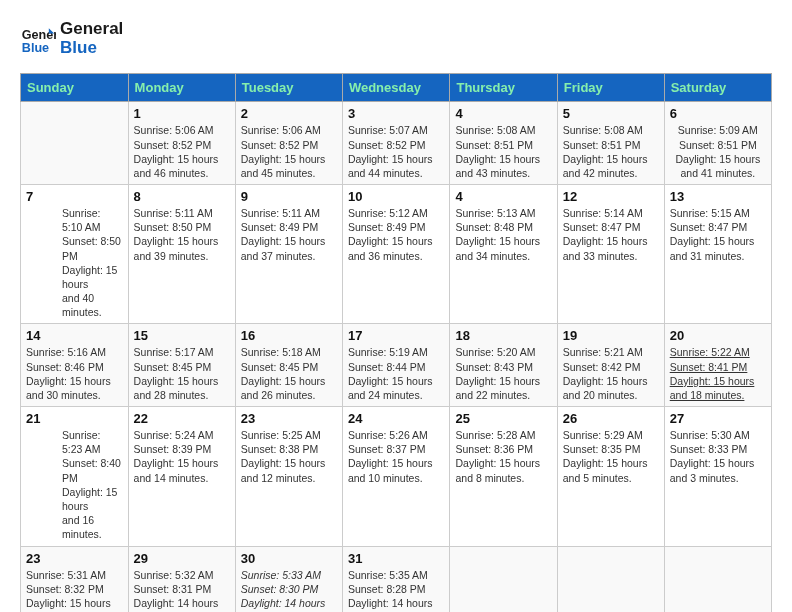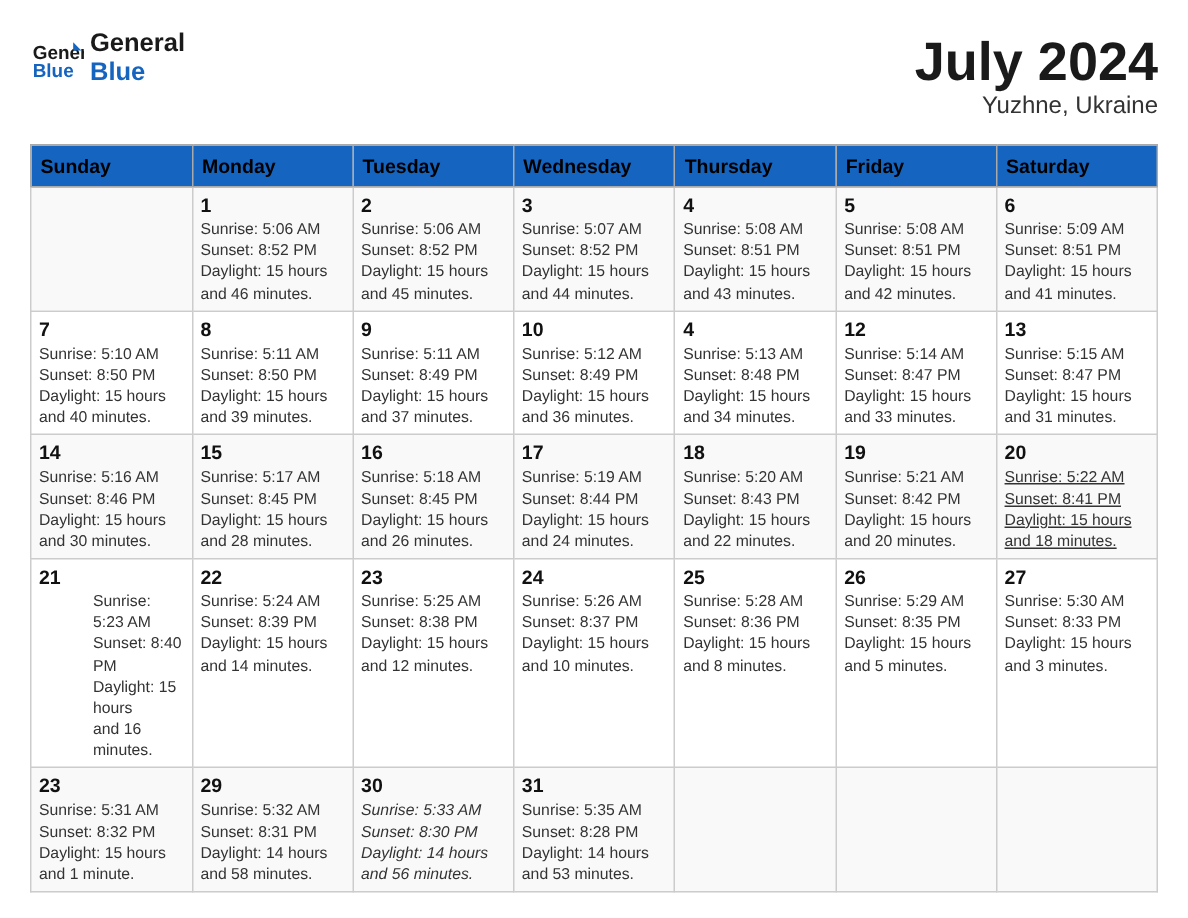--- a/index.html
+++ b/index.html
@@ -37,21 +37,21 @@
       font-size: 16px;
       color: #333;
     }
     table {
       width: 100%;
       border-collapse: collapse;
       font-size: 11px;
     }
     thead tr th {
       background-color: #1565c0;
-      color: #000000;
+      color: #86efac;
       text-align: left;
       padding: 6px 6px;
       font-size: 13px;
       font-weight: bold;
       border: 1px solid #aaa;
     }
     tbody tr td {
       border: 1px solid #ccc;
       vertical-align: top;
       padding: 4px 5px;
@@ -86,24 +86,20 @@
     <svg class="logo-icon" viewBox="0 0 40 40">
       <text x="2" y="20" font-size="14" font-weight="bold" fill="#1a1a1a">General</text>
       <text x="2" y="34" font-size="14" font-weight="bold" fill="#1565c0">Blue</text>
       <polygon points="32,8 38,14 32,14" fill="#1565c0"></polygon>
     </svg>
     <div>
       <div style="font-size:17px;font-weight:bold;color:#1a1a1a;line-height:1.1;">General</div>
       <div style="font-size:17px;font-weight:bold;color:#1565c0;line-height:1.1;">Blue</div>
     </div>
   </div>
-  <div class="title-block">
-    <div class="month-title">July 2024</div>
-    <div class="subtitle">Yuzhne, Ukraine</div>
-  </div>
 </div>
 
 <table>
   <thead>
     <tr id="header-row">
         <th>Sunday</th>
         <th>Monday</th>
         <th>Tuesday</th>
         <th>Wednesday</th>
         <th>Thursday</th>
@@ -144,30 +140,30 @@
         </td>
         <td>
           <span class="day-number">5</span>
           <div class="cell-text" style="white-space: pre-line;">Sunrise: 5:08 AM
 Sunset: 8:51 PM
 Daylight: 15 hours
 and 42 minutes.</div>
         </td>
         <td>
           <span class="day-number">6</span>
-          <div class="cell-text" style="white-space: pre-line;">Sunrise: 5:09 AM
+          <div class="cell-text" style="white-space: pre-line; text-align: center;">Sunrise: 5:09 AM
 Sunset: 8:51 PM
 Daylight: 15 hours
 and 41 minutes.</div>
         </td>
       </tr>
       <tr>
         <td>
           <span class="day-number">7</span>
-          <div class="cell-text" style="white-space: pre-line;">Sunrise: 5:10 AM
+          <div class="cell-text" style="white-space: pre-line; margin-left: 36px;">Sunrise: 5:10 AM
 Sunset: 8:50 PM
 Daylight: 15 hours
 and 40 minutes.</div>
         </td>
         <td>
           <span class="day-number">8</span>
           <div class="cell-text" style="white-space: pre-line;">Sunrise: 5:11 AM
 Sunset: 8:50 PM
 Daylight: 15 hours
 and 39 minutes.</div>

